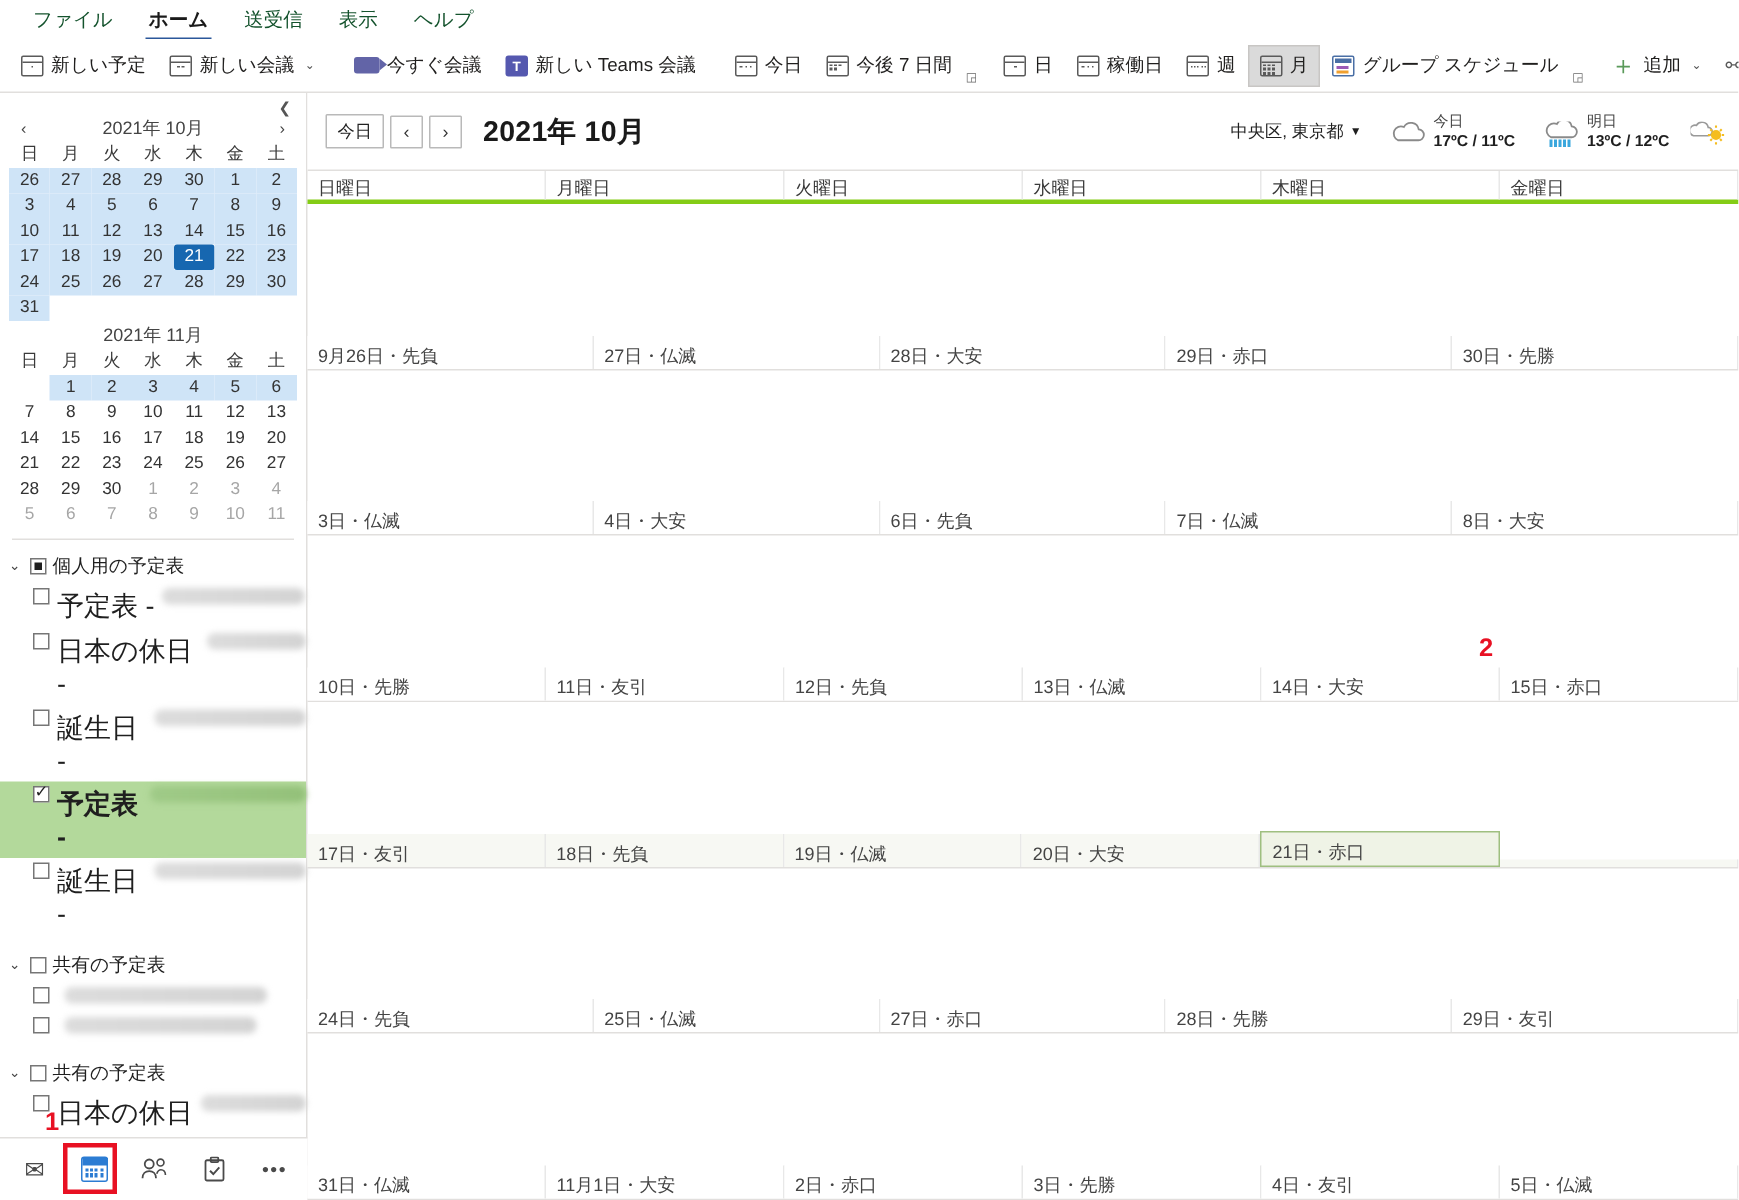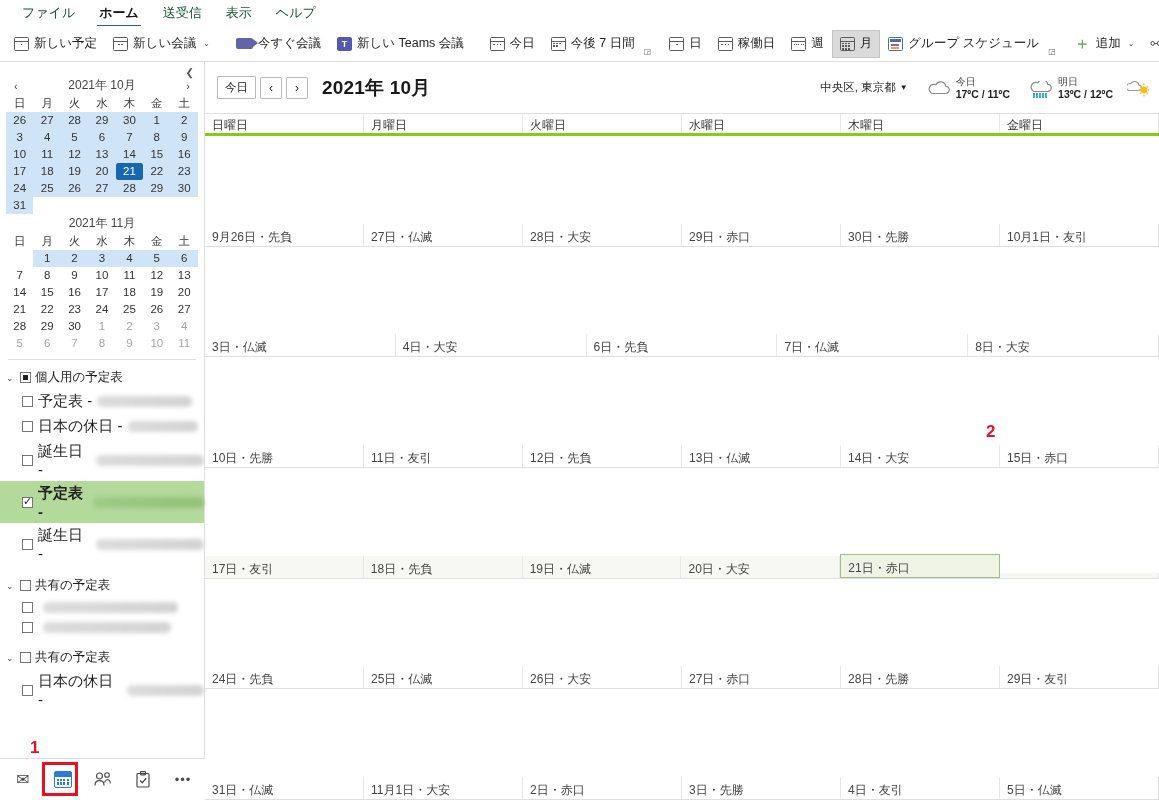--- a/index.html
+++ b/index.html
@@ -151,22 +151,22 @@
 
   .divider { height: 1px; background: #e1dfdd; margin: 7px 8px 0 8px; }
 
   .cal-groups { padding: 6px 0 0 0; font-size: 12.5px; }
   .grp-head {
     display: flex; align-items: center; gap: 4px;
     padding: 3px 0 3px 6px; color: #1f1f1f; font-size: 12.5px;
   }
   .grp-head .tw { font-size: 9px; color: #444; width: 10px; }
   .cal-row {
-    display: flex; align-items: center; gap: 5px;
-    padding: 3px 0 3px 22px; font-size: 15px; color: #1f1f1f;
+    display: flex; align-items: flex-start; gap: 5px;
+    padding: 3px 0 3px 22px; font-size: 18px; color: #1f1f1f;
     position: relative; min-height: 20px;
   }
   .cal-row.selected { background: #b3d99b; font-weight: bold; }
   .cbox {
     width: 11px; height: 11px; border: 1px solid #767676;
     background: #fff; flex: none; position: relative;
   }
   .cbox.checked::after {
     content: "✓"; position: absolute; left: 0px; top: -3px;
     font-size: 11px; color: #1f1f1f; line-height: 13px;
@@ -712,22 +712,20 @@
             <div class="cell">
         <span class="dlabel">9月26日・先負</span></div>
             <div class="cell">
         <span class="dlabel">27日・仏滅</span></div>
             <div class="cell">
         <span class="dlabel">28日・大安</span></div>
             <div class="cell">
         <span class="dlabel">29日・赤口</span></div>
             <div class="cell">
         <span class="dlabel">30日・先勝</span></div>
-            <div class="cell">
-        <span class="dlabel">10月1日・友引</span></div>
           </div>
           <div class="wrow">
             <div class="cell">
         <span class="dlabel">3日・仏滅</span></div>
             <div class="cell">
         <span class="dlabel">4日・大安</span></div>
             <div class="cell">
         <span class="dlabel">6日・先負</span></div>
             <div class="cell">
         <span class="dlabel">7日・仏滅</span></div>
@@ -761,22 +759,20 @@
         <span class="dlabel">21日・赤口</span></div>
             <div class="cell">
         <span class="dlabel"></span></div>
           </div>
           <div class="wrow">
             <div class="cell">
         <span class="dlabel">24日・先負</span></div>
             <div class="cell">
         <span class="dlabel">25日・仏滅</span></div>
             <div class="cell">
-        <span class="dlabel">26日・大安</span></div>
-            <div class="cell">
         <span class="dlabel">27日・赤口</span></div>
             <div class="cell">
         <span class="dlabel">28日・先勝</span></div>
             <div class="cell">
         <span class="dlabel">29日・友引</span></div>
           </div>
           <div class="wrow">
             <div class="cell">
         <span class="dlabel">31日・仏滅</span></div>
             <div class="cell">

